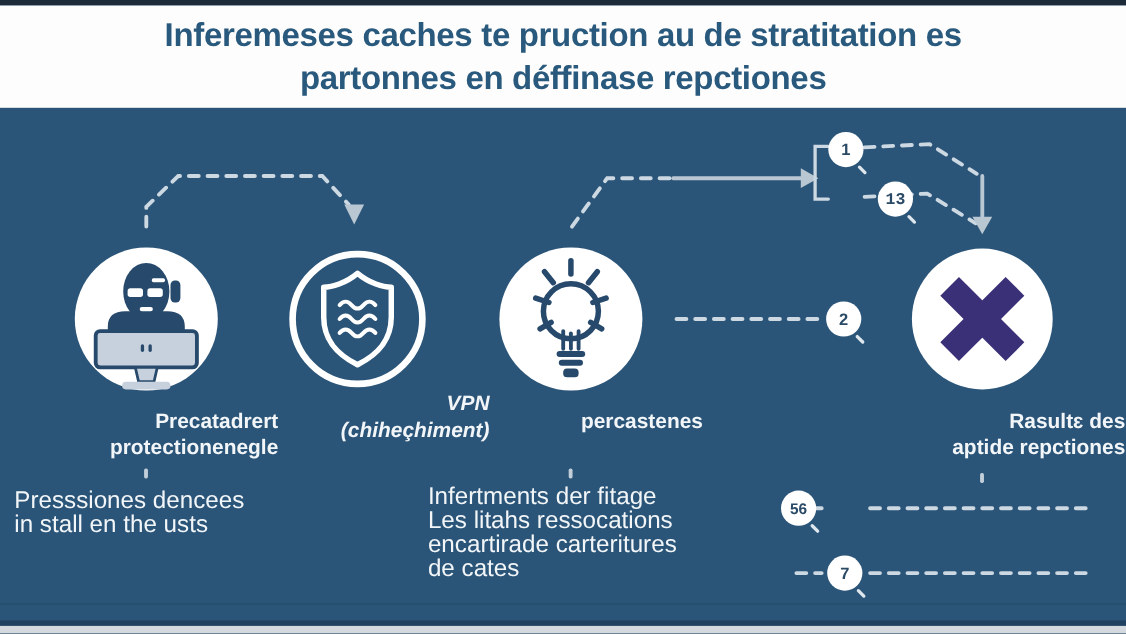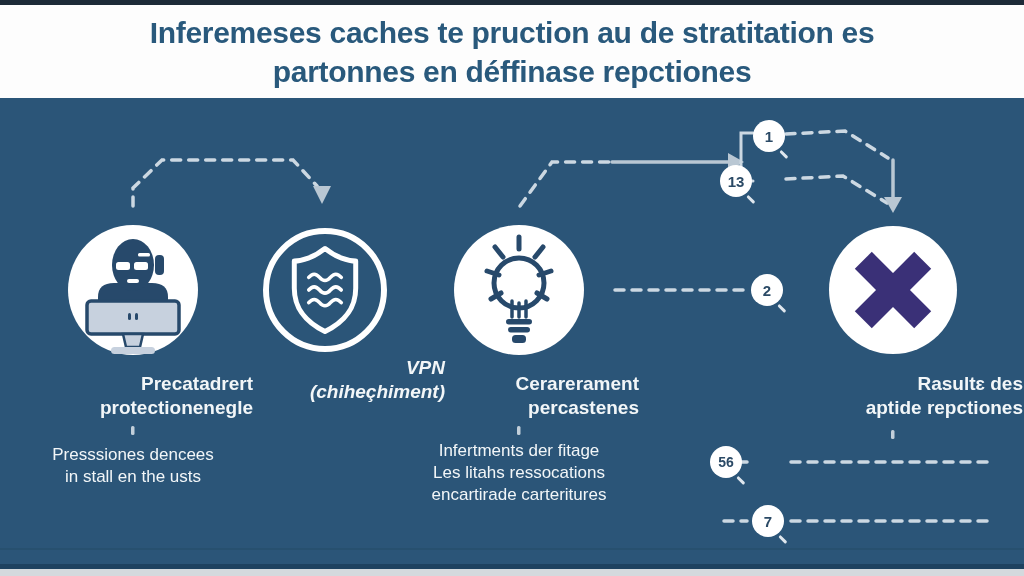--- a/index.html
+++ b/index.html
@@ -29,22 +29,22 @@
   }
   .badge::after{
     content:"";position:absolute;right:-4px;bottom:-3px;width:10px;height:2.5px;
     background:#dfe7ee;border-radius:2px;transform:rotate(45deg);
   }
   .col-heading{
     position:absolute;color:var(--text,#f2f6f8);font-weight:bold;font-size:19px;
     line-height:24px;text-align:right;
   }
   .col-desc{
-    position:absolute;color:var(--text,#f2f6f8);font-size:17px;
-    line-height:22px;text-align:center;
+    position:absolute;color:var(--text,#f2f6f8);font-size:22px;
+    line-height:22px;
   }
   .bottom-line{position:absolute;left:0;top:548px;width:1024px;height:2px;background:#27506f;}
   .bottom-navy{position:absolute;left:0;top:564px;width:1024px;height:5px;background:#1e4260;}
   .bottom-strip{position:absolute;left:0;top:569px;width:1024px;height:7px;background:#d4d9dd;}
 </style>
 </head>
 <body>
 
 <div class="stage">
 
@@ -152,36 +152,36 @@
     <div>Presssiones dencees</div>
     <div>in stall en the usts</div>
   </div>
 
   <div class="col-heading" style="left:205px;top:356px;width:240px;font-style:italic;">
     <div>VPN</div>
     <div>(chiheçhiment)</div>
   </div>
 
   <div class="col-heading" style="left:399px;top:372px;width:240px;">
-    <div>Cerarerament</div>
     <div>percastenes</div>
   </div>
   <div class="col-desc" style="left:389px;top:440px;width:260px;">
     <div>Infertments der fitage</div>
     <div>Les litahs ressocations</div>
     <div>encartirade carteritures</div>
+    <div>de cates</div>
   </div>
 
   <div class="col-heading" style="left:763px;top:372px;width:260px;">
     <div>Rasultɛ des</div>
     <div>aptide repctiones</div>
   </div>
 
   <div class="badge" style="left:753px;top:120px;">1</div>
-  <div class="badge" style="left:720px;top:165px;">13</div>
+  <div class="badge" style="left:798px;top:165px;font-family:Liberation Mono, monospace;">13</div>
   <div class="badge" style="left:751px;top:274px;">2</div>
   <div class="badge" style="left:710px;top:446px;font-size:14px;">56</div>
   <div class="badge" style="left:752px;top:505px;">7</div>
 
   <div class="bottom-line"></div>
   <div class="bottom-navy"></div>
   <div class="bottom-strip"></div>
 
 </div>
 

